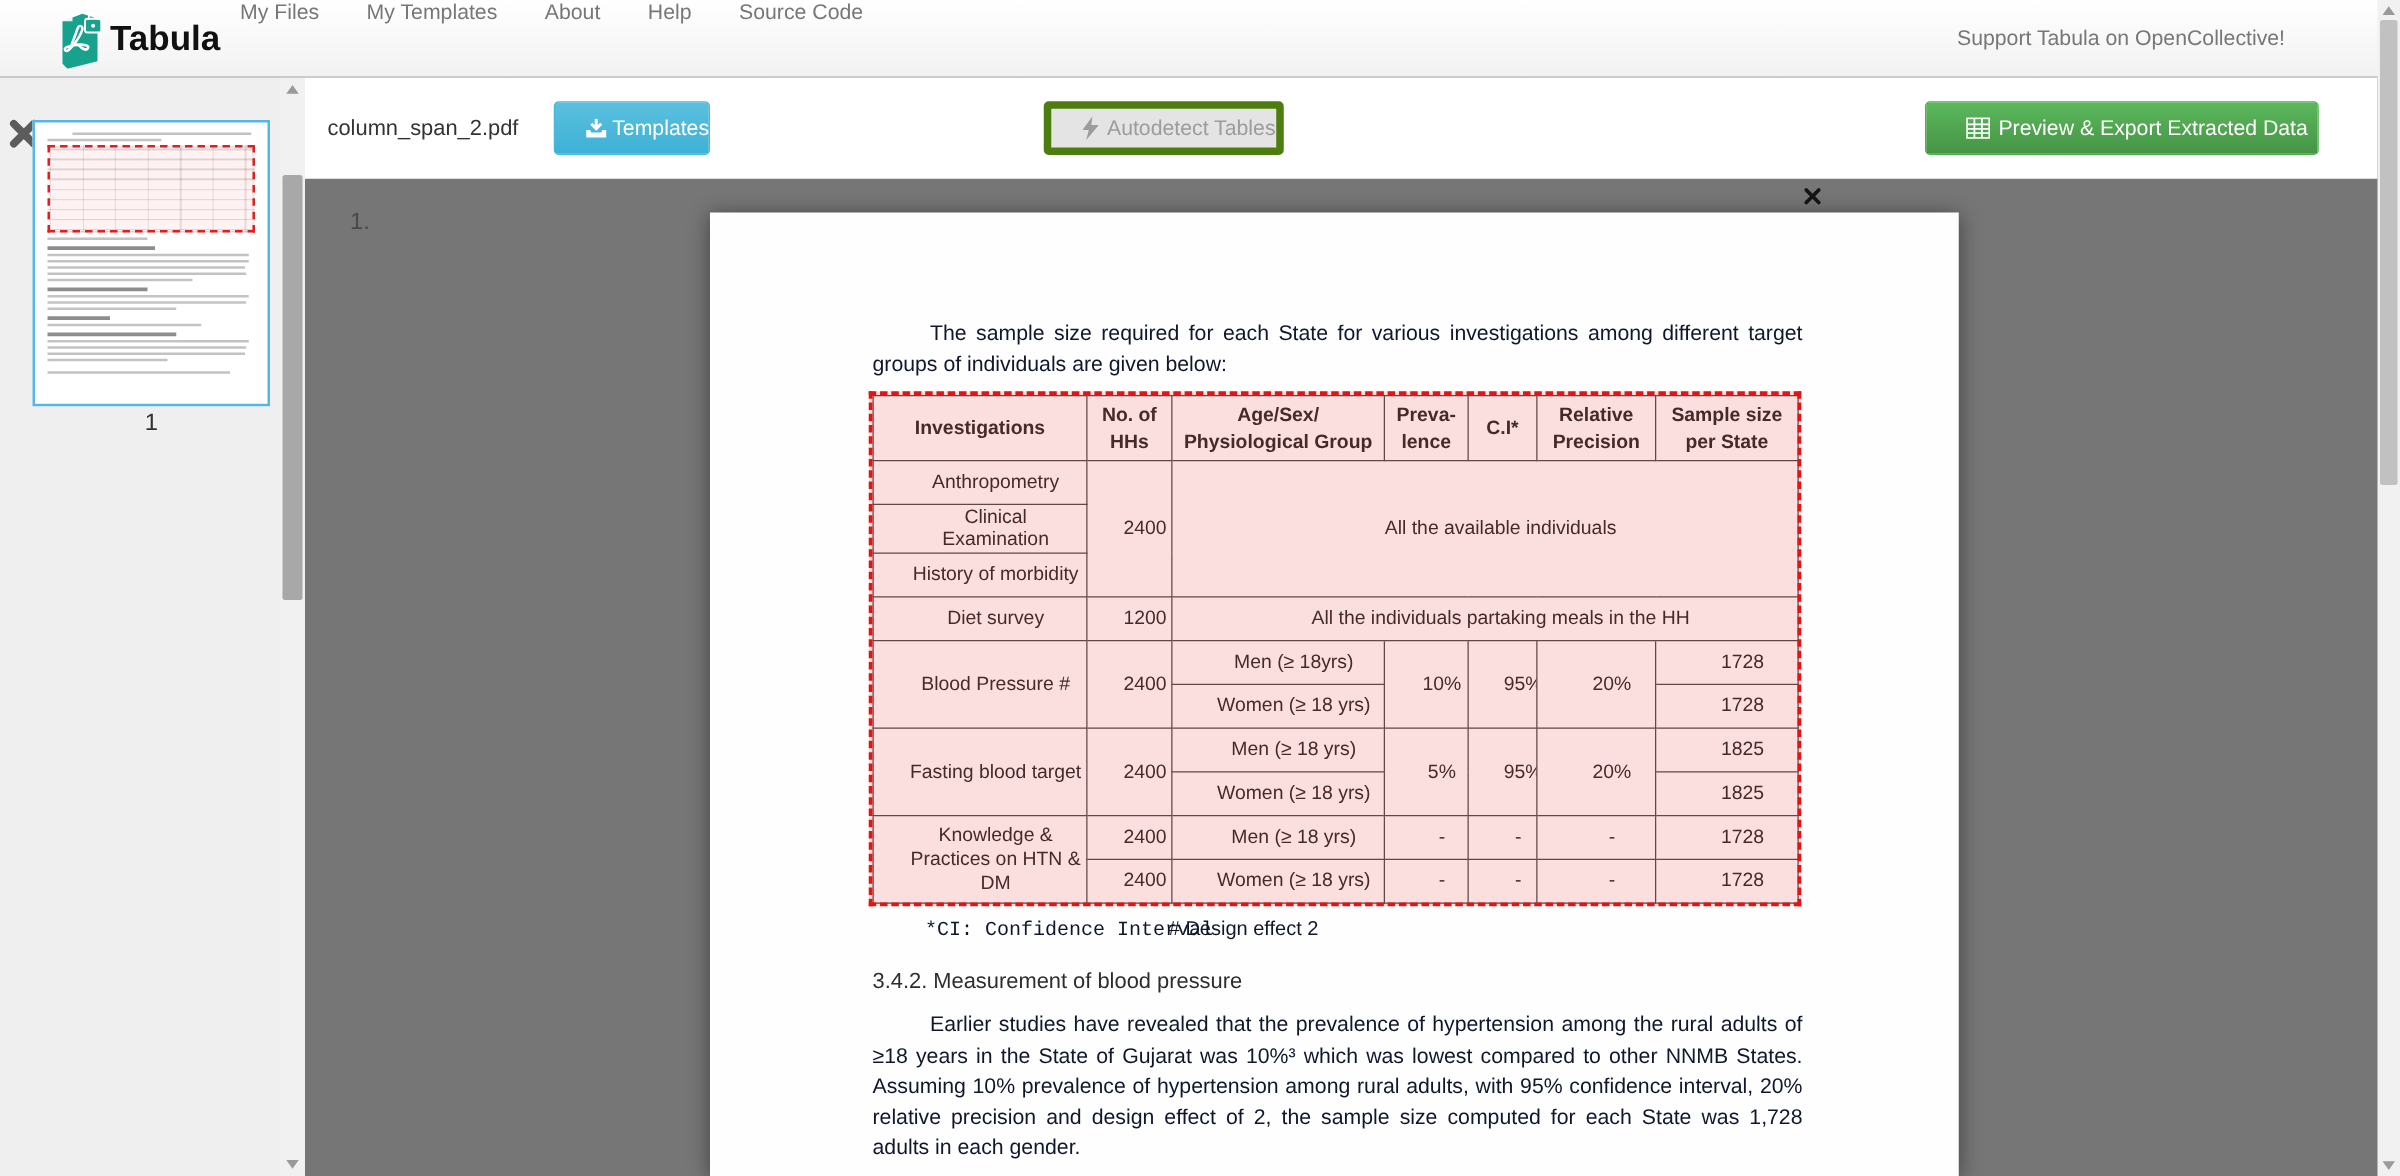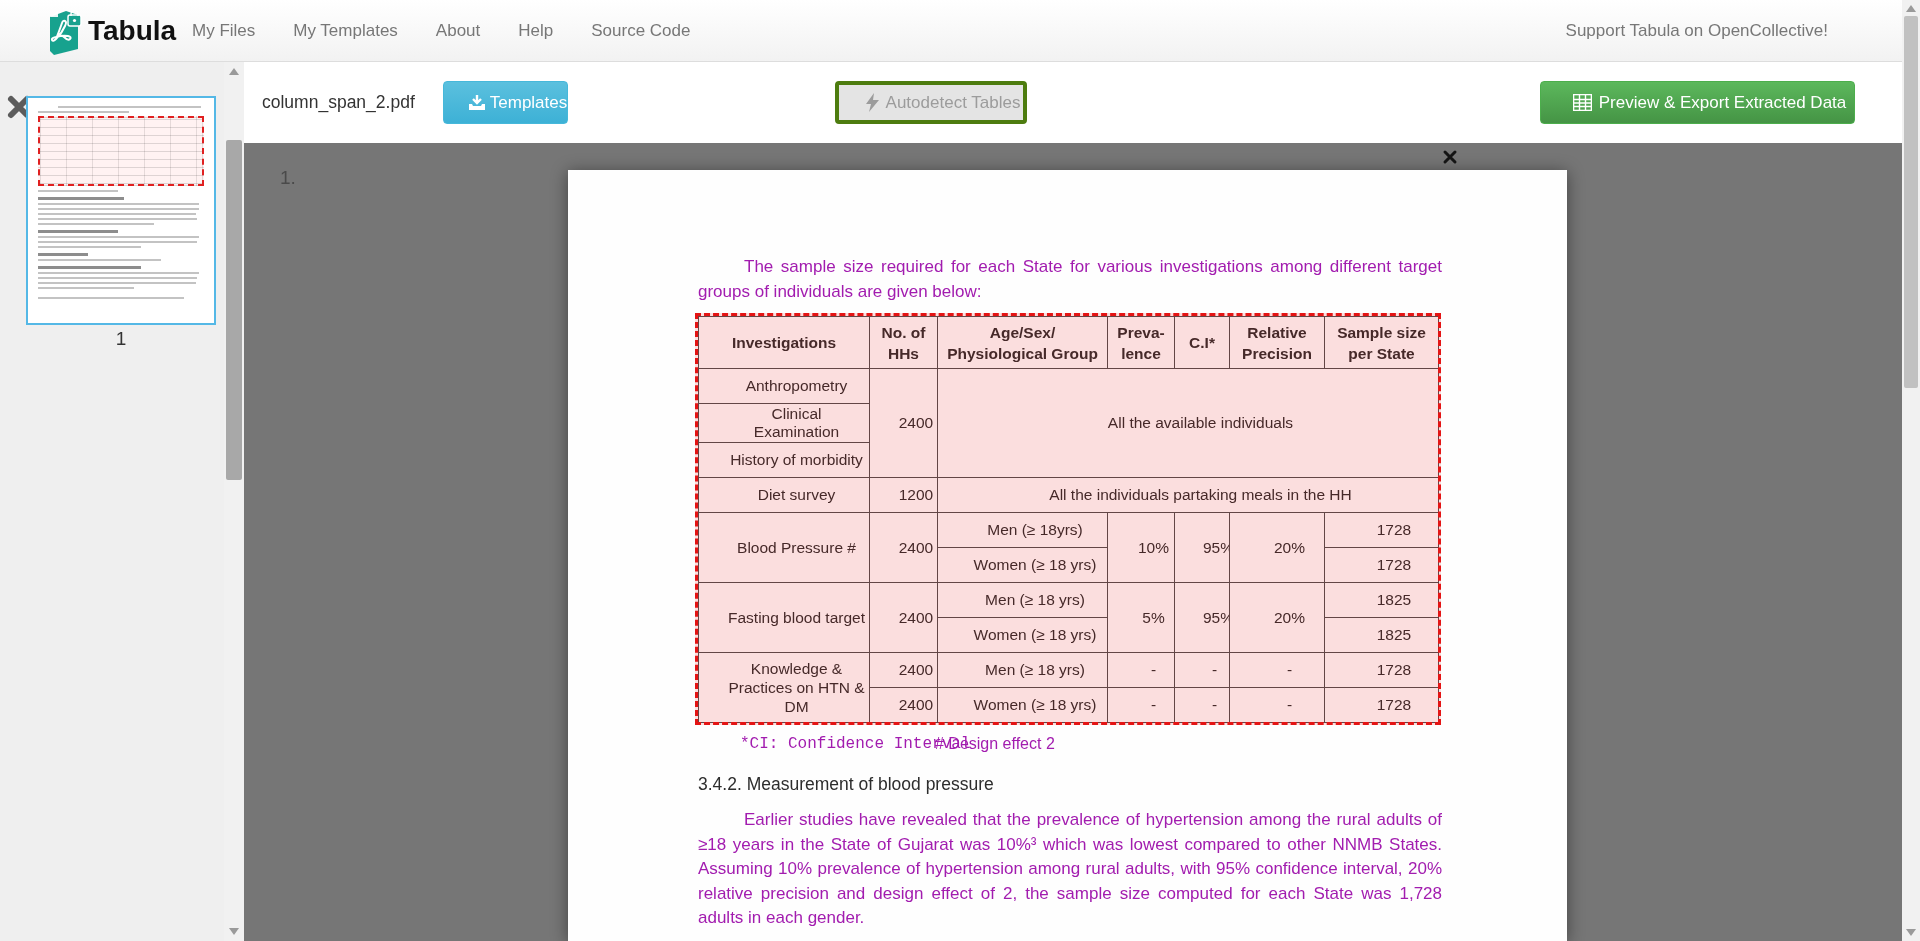--- a/index.html
+++ b/index.html
@@ -6,21 +6,21 @@
   html,body { background:#e9e9e9; }
   body { font-family:"Liberation Sans", sans-serif; }
   #app { position:relative; width:1920px; height:941px; overflow:hidden; background:#767676; }
 
   
   .navbar { position:absolute; left:0; top:0; width:1920px; height:62px;
             background:linear-gradient(#ffffff,#f2f2f2); border-bottom:1px solid #dddddd; z-index:30; }
   .logo { position:absolute; left:44px; top:9px; width:40px; height:46px; }
   .brand { position:absolute; left:88px; top:0; height:62px; line-height:62px;
            font-size:28px; font-weight:bold; color:#111; }
-  .nav-links { position:absolute; left:192px; top:0; height:62px; display:flex; align-items:center; gap:38px; }
+  .nav-links { position:absolute; left:192px; top:0; height:62px; display:flex; align-items:flex-start; gap:38px; }
   .nav-link { font-size:17px; color:#777; cursor:pointer; white-space:nowrap; }
   .support { position:absolute; right:92px; top:0; height:62px; line-height:62px; font-size:17px; color:#777; cursor:pointer; }
 
   
   .sidebar { position:absolute; left:0; top:62px; width:224px; height:879px; background:#efefef; z-index:20; }
   .close-x { position:absolute; left:6px; top:32px; width:26px; height:26px; cursor:pointer; }
   .thumb { position:absolute; left:26px; top:34px; width:190px; height:229px;
            background:#ffffff; border:2px solid #54b8e6; cursor:pointer; }
   .mini { position:absolute; left:10px; top:8px; right:10px; bottom:8px; }
   .t-line { height:2px; background:#c3c3c3; margin-bottom:3px; }
@@ -44,31 +44,31 @@
   
   .toolbar { position:absolute; left:244px; top:62px; width:1658px; height:81px; background:#ffffff; z-index:10; }
   .filename { position:absolute; left:18px; top:0; height:81px; line-height:81px; font-size:17.5px; color:#333; }
   .btn { position:absolute; top:19px; height:43px; border-radius:4px; display:flex; align-items:center;
          justify-content:center; font-size:17px; cursor:pointer; white-space:nowrap;padding-left:24px; }
   .btn svg { flex:0 0 auto; }
   .btn-templates { left:199px; width:125px; background:linear-gradient(#5bc0de,#3db1d6);
                    border:1px solid #46b8da; color:#fff; gap:4px; }
   .btn-clear { left:356px; width:206px; background:linear-gradient(#ffffff,#e9e9e9);
                border:1px solid #cccccc; color:#333; gap:7px; }
-  .btn-autodetect { left:591px; width:192px; background:#e4e4e4; border:4px solid #4d7c0f;
+  .btn-autodetect { left:591px; width:192px; background:#e4e4e4; border:6px solid #4d7c0f;
                     color:#9c9c9c; gap:7px; cursor:default; }
   .btn-export { left:1296px; width:315px; background:linear-gradient(#5cb85c,#459445);
                 border:1px solid #4cae4c; color:#fff; gap:7px; }
 
   
   .workspace { position:absolute; left:244px; top:143px; width:1658px; height:798px; background:#767676; overflow:hidden; }
   .page-marker { position:absolute; left:36px; top:24px; font-size:19px; color:#4a4a4a; }
   .pdf-page { position:absolute; left:324px; top:27px; width:999px; height:771px; background:#fefefe;
               box-shadow:0 2px 16px rgba(0,0,0,0.45); }
-  .doc-text { color:#a21caf; }
+  .doc-text { color:#0f172a; }
   .intro { position:absolute; left:130px; top:84px; width:744px; font-size:17px; line-height:25px;
            text-align:justify; text-indent:46px; }
 
   .tablewrap { position:absolute; left:130px; top:146px; width:741px; height:406px; }
   table.doc { border-collapse:collapse; table-layout:fixed; width:740px; color:#2e2e2e; }
   table.doc th, table.doc td { border:1px solid #4f4f4f; font-size:15.5px; vertical-align:middle;
                                text-align:center; padding:1px 3px; overflow:hidden; }
   table.doc th { font-weight:bold; white-space:pre-line; line-height:21px; height:52px; }
   table.doc td { height:35px;padding-left:28px; }
   td.l { text-align:left; padding-left:8px; }

